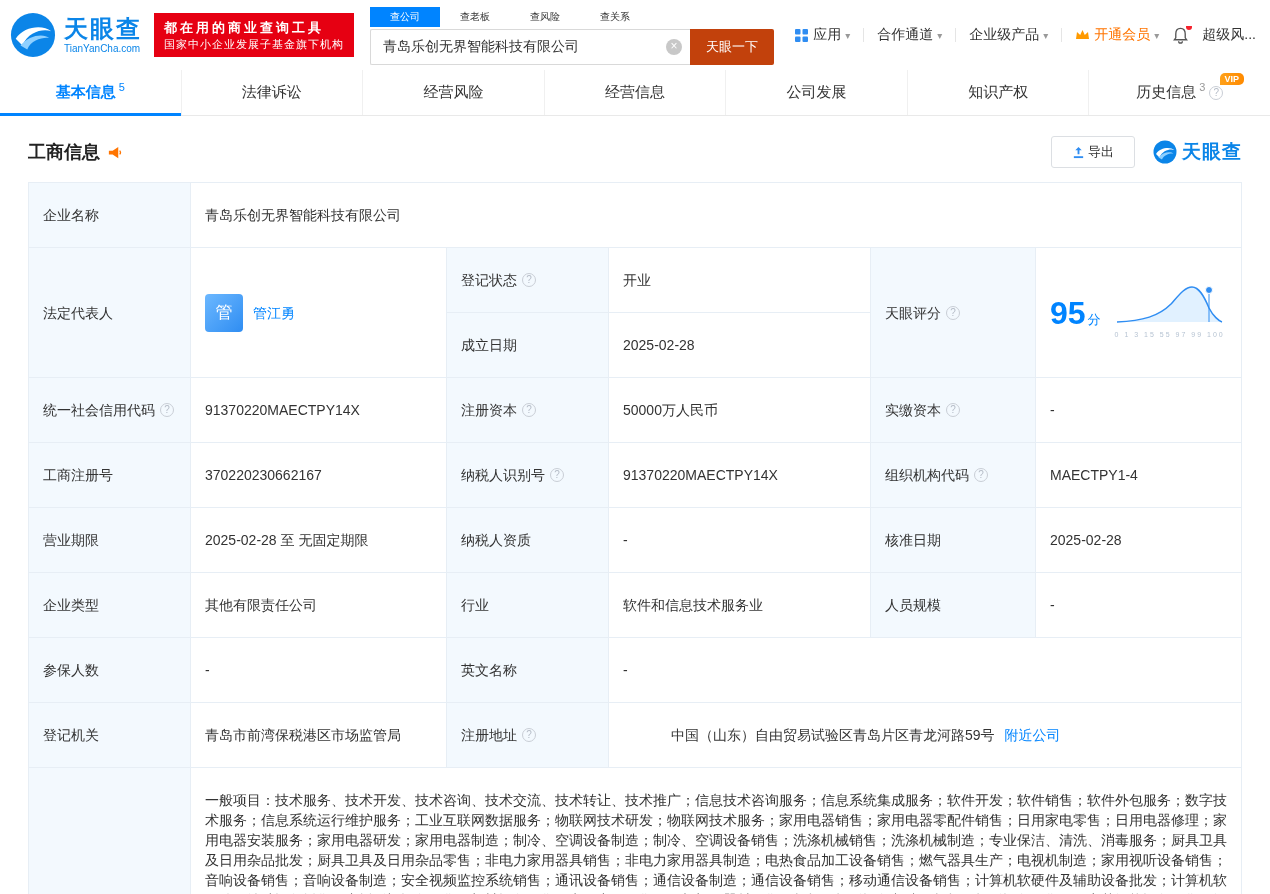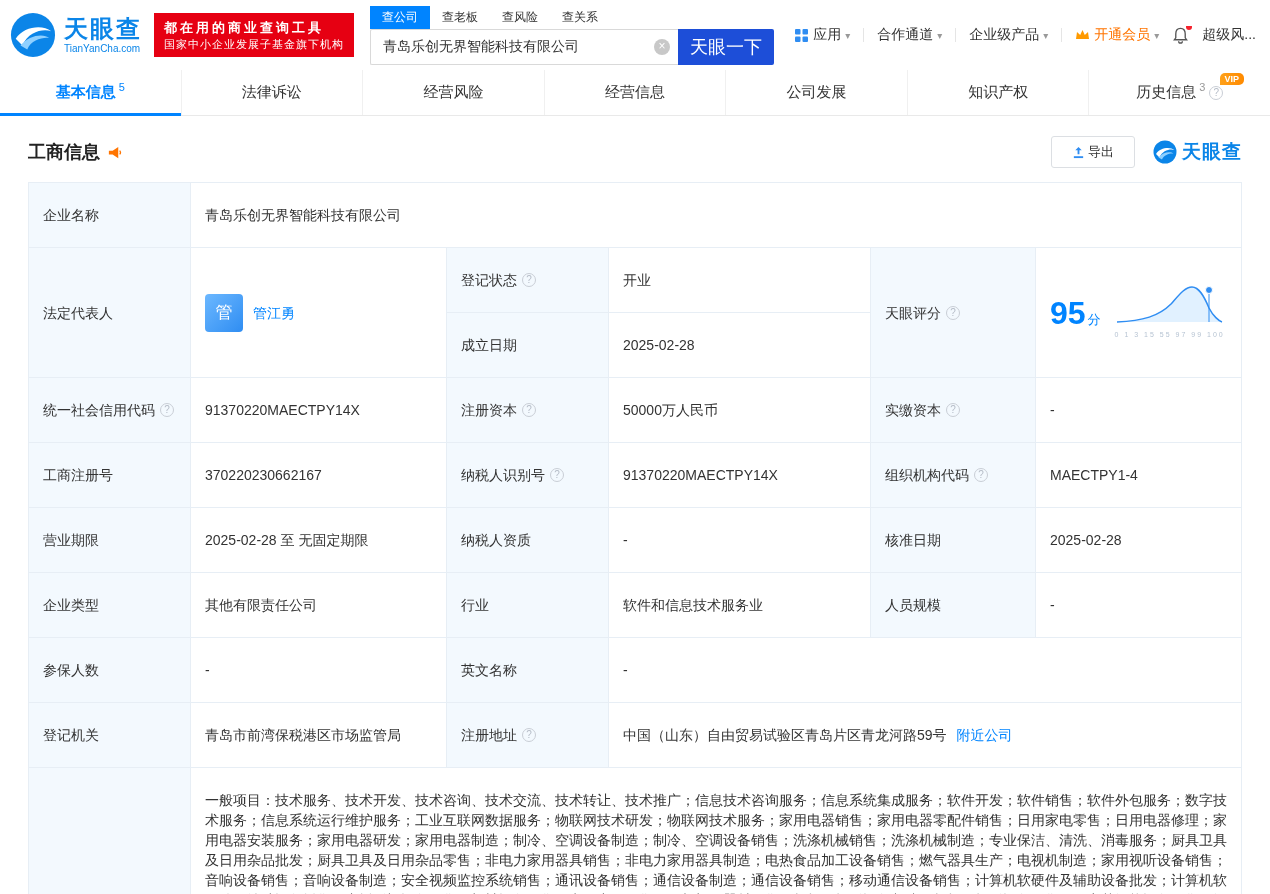--- a/index.html
+++ b/index.html
@@ -12,27 +12,27 @@
   .topbar { display: flex; align-items: center; height: 70px; padding: 0 14px 0 10px; gap: 12px; }
   .logo { display: flex; align-items: center; gap: 8px; flex: none; }
   .logo-text { display: flex; flex-direction: column; line-height: 1.1; }
   .logo-name { font-size: 24px; font-weight: bold; color: #0b85e8; letter-spacing: 2px; }
   .logo-domain { font-size: 10px; color: #0b85e8; }
   .slogan { background: #e60012; color: #fff; padding: 5px 10px; flex: none; }
   .slogan-l1 { font-size: 13px; font-weight: bold; letter-spacing: 3px; line-height: 1.5; }
   .slogan-l2 { font-size: 11px; letter-spacing: 1px; line-height: 1.4; }
   .search-block { flex: none; width: 404px; margin-left: 4px; }
   .search-tabs { display: flex; align-items: center; height: 24px; }
-  .stab { font-size: 12px; color: #333; padding: 3px 12px; cursor: pointer; text-align: right; }
+  .stab { font-size: 10px; color: #333; padding: 3px 20px; cursor: pointer; text-align: right; }
   .stab.active { background: #0084ff; color: #fff; }
   .search-row { display: flex; height: 36px; }
   .search-input-wrap { position: relative; flex: 1; border: 1px solid #d9d9d9; border-right: none; border-radius: 2px 0 0 2px; display: flex; align-items: center; }
   .search-input { border: none; outline: none; flex: 1; font-size: 14px; padding: 0 30px 0 12px; height: 100%; color: #333; font-family: inherit; background: transparent; }
   .clear-icon { position: absolute; right: 8px; width: 16px; height: 16px; border-radius: 50%; background: #c8c8c8; color: #fff; font-size: 12px; line-height: 15px; text-align: center; cursor: pointer; }
-  .search-btn { width: 96px; background: #1d4ed8; color: #fff; border: none; font-size: 18px; border-radius: 0 2px 2px 0; cursor: pointer; font-family: inherit; }
+  .search-btn { width: 84px; background: #c2410c; color: #fff; border: none; font-size: 13px; border-radius: 0 2px 2px 0; cursor: pointer; font-family: inherit; }
   .top-nav { margin-left: auto; display: flex; align-items: center; gap: 13px; font-size: 14px; white-space: nowrap; overflow: hidden; }
   .nav-item { display: flex; align-items: center; gap: 4px; cursor: pointer; }
   .caret { font-size: 10px; color: #999; }
   .sep { width: 1px; height: 14px; background: #e5e5e5; flex: none; }
   .vip-nav { color: #ff7400; }
   .bell-wrap { position: relative; cursor: pointer; display: flex; }
   .bell-dot { position: absolute; top: -2px; right: -3px; width: 6px; height: 6px; background: #f5222d; border-radius: 50%; }
   
   .tabbar { display: flex; height: 46px; border-bottom: 1px solid #e9e9e9; }
   .tab { position: relative; flex: 1; display: flex; align-items: center; justify-content: center; font-size: 15px; color: #333; cursor: pointer; border-right: 1px solid #f0f0f0; }
@@ -59,21 +59,21 @@
   td.val { color: #333; background: #fff; }
   .green { color: #00a854; }
   .link { color: #0084ff; text-decoration: none; cursor: pointer; }
   .rep-inner { display: flex; align-items: center; gap: 10px; }
   .avatar { display: inline-flex; width: 38px; height: 38px; border-radius: 4px; background: linear-gradient(135deg, #6cb8ff, #2f8df2); color: #fff; font-size: 17px; align-items: center; justify-content: center; flex: none; }
   .score-wrap { display: flex; align-items: center; gap: 14px; }
   .score-num { font-size: 32px; font-weight: bold; color: #0084ff; line-height: 1; white-space: nowrap; }
   .score-unit { font-size: 13px; font-weight: normal; margin-left: 2px; }
   .score-chart { display: flex; flex-direction: column; align-items: center; }
   .ticks { font-size: 7px; color: #b6c3d2; letter-spacing: 2px; margin-top: 1px; }
-  .addr-inner { display: flex; align-items: center; gap: 10px; flex-wrap: wrap; }
+  .addr-inner { display: flex; align-items: center; gap: 10px; flex-wrap: wrap; margin-left: 48px; }
   .scope-cell { line-height: 26px; text-align: justify; padding: 12px 14px; }
 </style>
 </head>
 <body>
 
 <div class="topbar">
   <div class="logo">
     <svg class="logo-icon" width="46" height="46" viewBox="0 0 48 48">
       <circle cx="24" cy="24" r="23" fill="#0b85e8"></circle>
       <path d="M6 28 C14 15 34 13 43 20 C35 17 19 20 13 35 Z" fill="#ffffff"></path>

